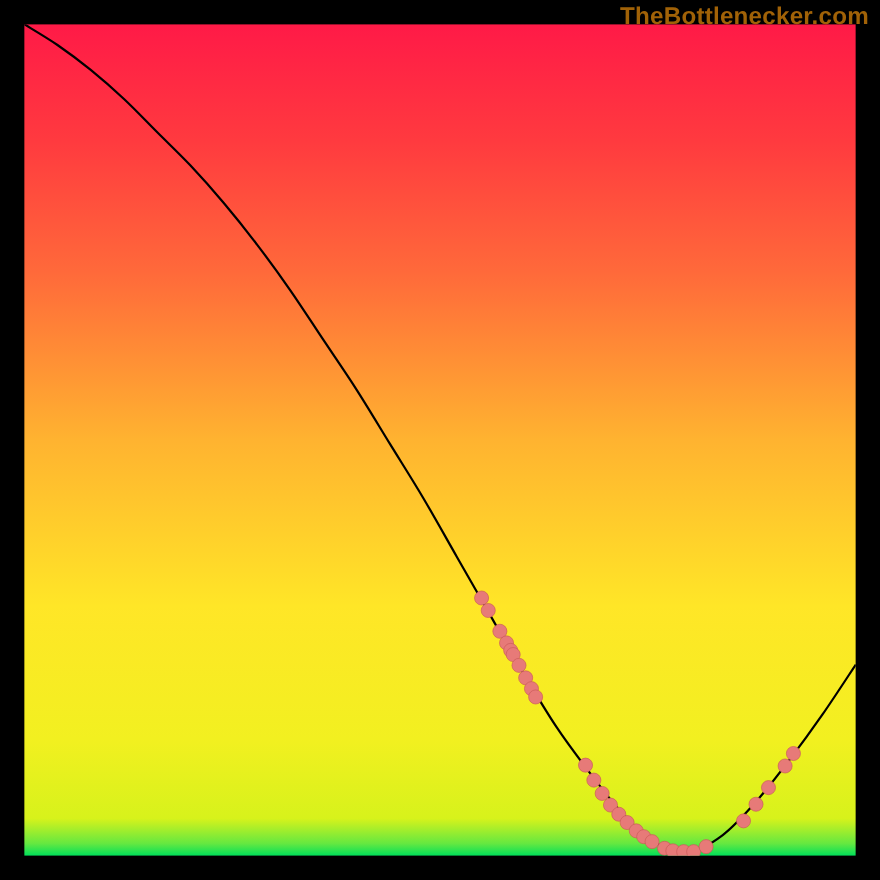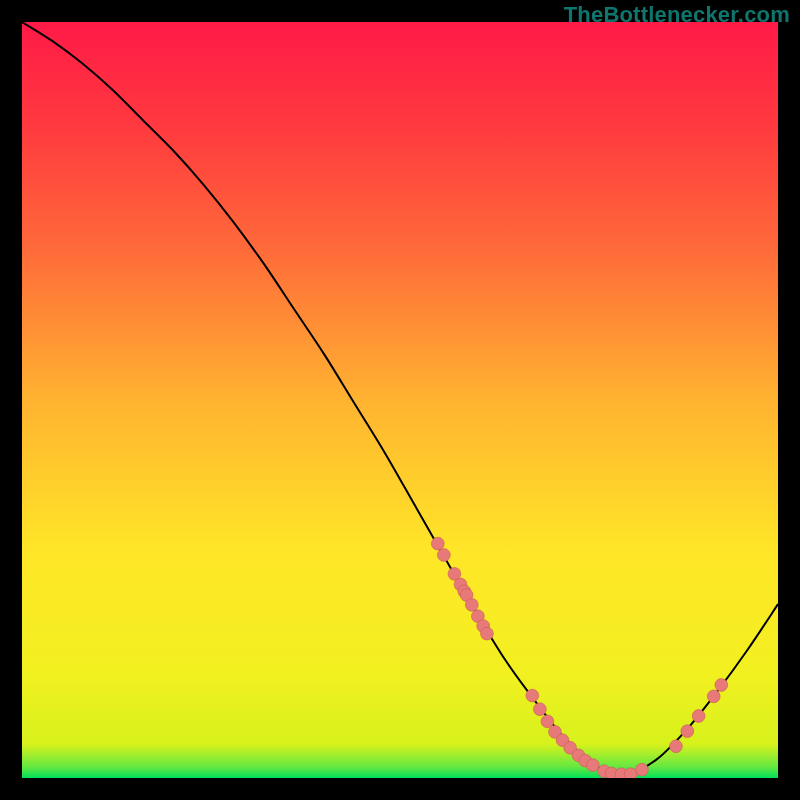--- a/index.html
+++ b/index.html
@@ -20,21 +20,21 @@
     position: absolute;
     left: 22px;
     top: 22px;
     width: 756px;
     height: 756px;
   }
   .watermark {
     position: absolute;
     top: 2px;
     right: 10px;
-    color: #0f766e;
+    color: #a16207;
     font-size: 22px;
     font-weight: 600;
     letter-spacing: 0.2px;
     user-select: none;
   }
 </style>
 </head>
 <body>
 
 <div class="stage">

